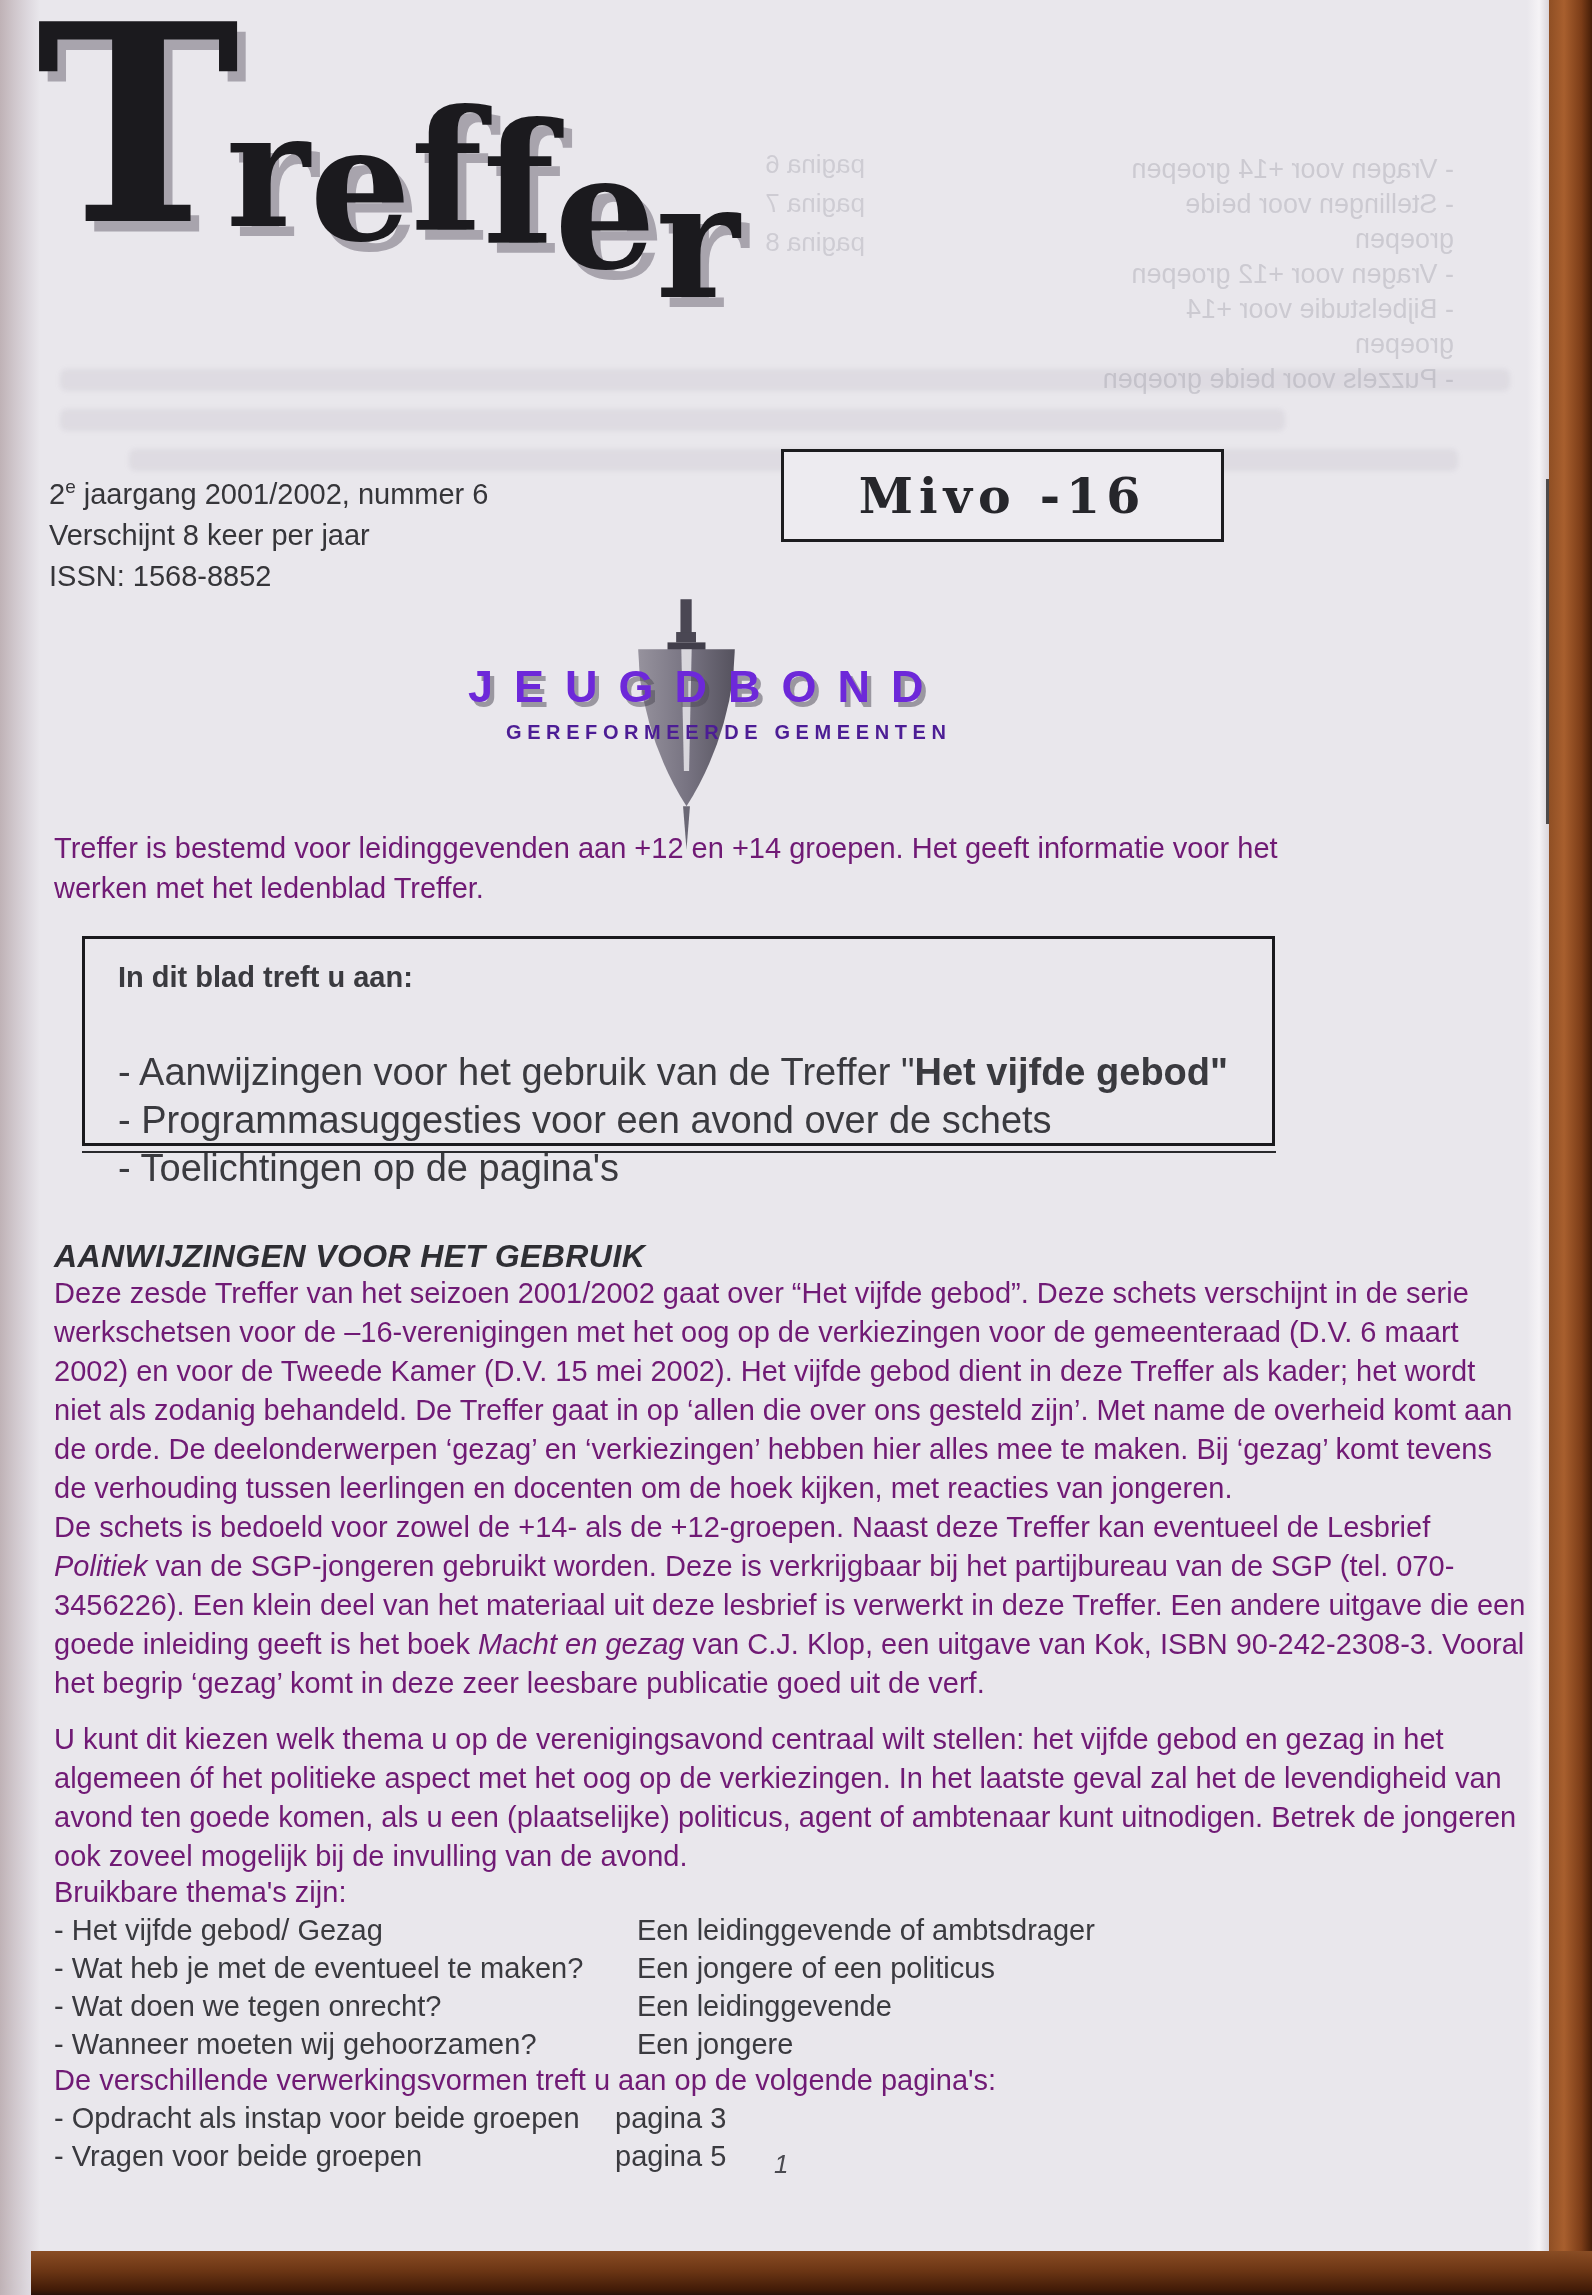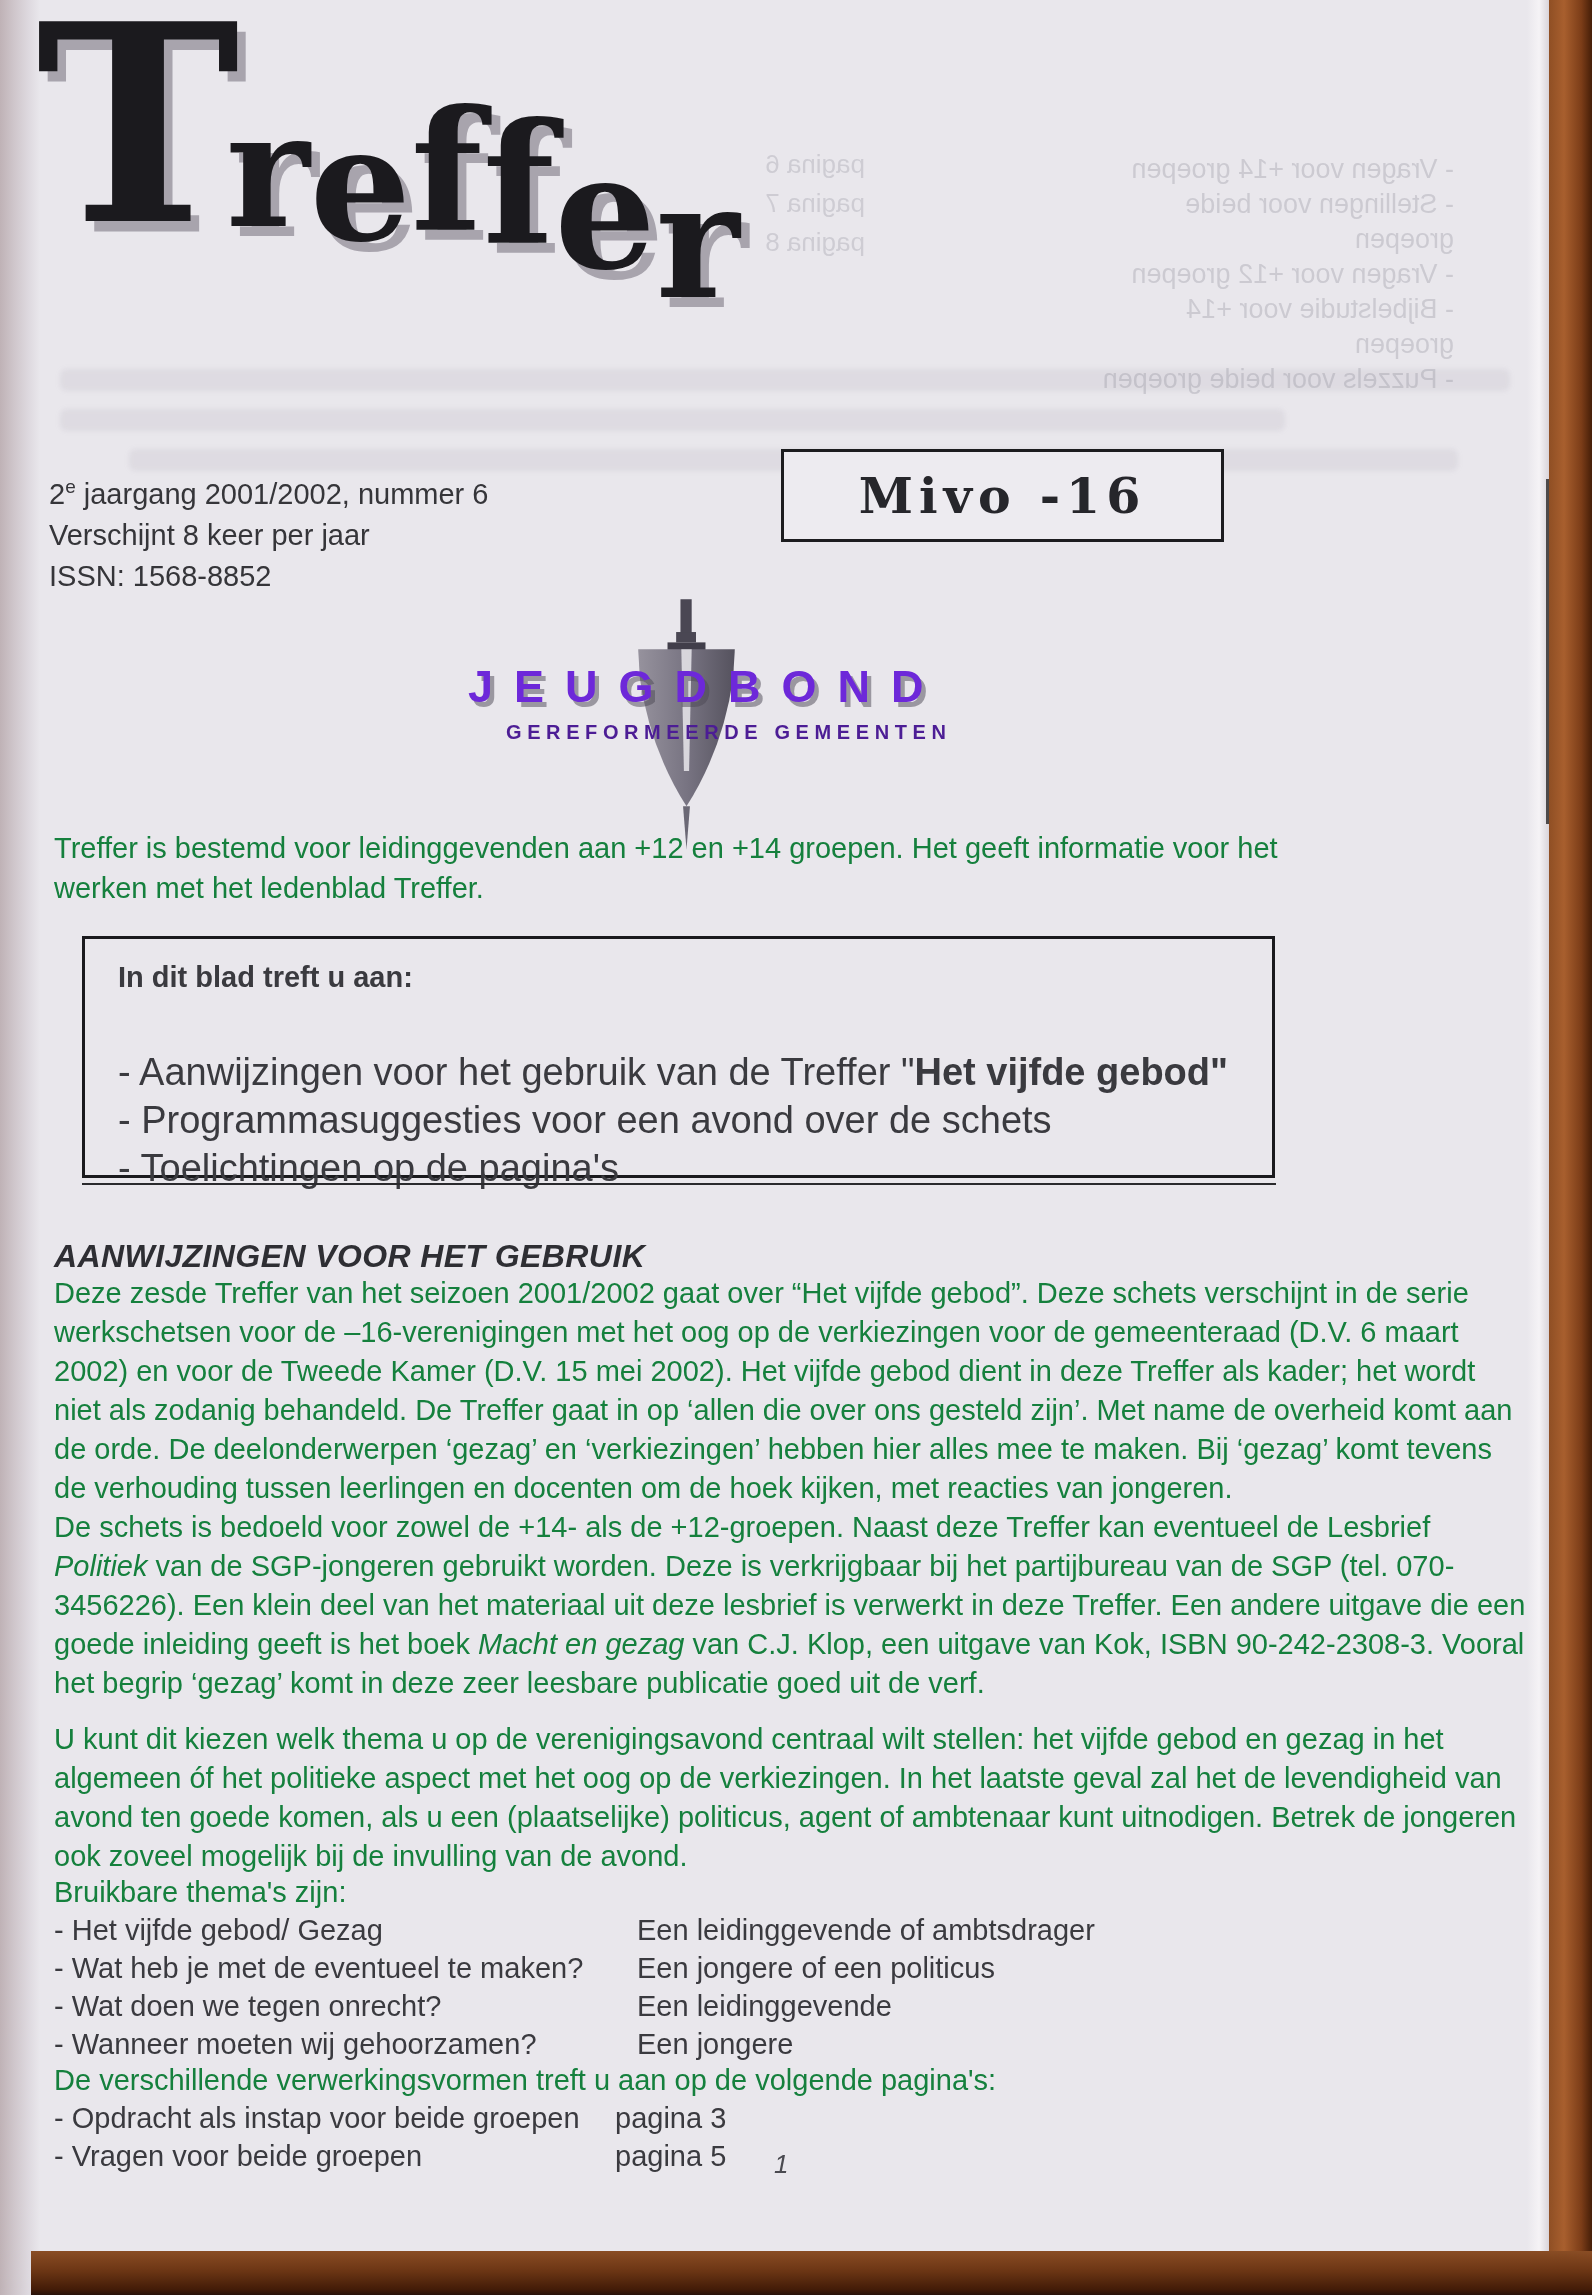--- a/index.html
+++ b/index.html
@@ -39,23 +39,23 @@
     display:flex;align-items:center;justify-content:center;}
   .mivo-box .mivo-text{font-family:"DejaVu Serif",serif;font-weight:bold;font-size:49px;
     letter-spacing:6px;color:#26262b;}
   
   .shield-svg{position:absolute;left:633px;top:594px;}
   .jb-name{position:absolute;left:468px;top:661px;font-weight:bold;font-size:45px;
     letter-spacing:21px;color:#6d28d9;text-shadow:4.3px 5.2px 0 rgba(75,72,84,0.5);white-space:nowrap;}
   .jb-sub{position:absolute;left:506px;top:721px;font-weight:bold;font-size:20px;
     letter-spacing:5.6px;color:#4c1d95;white-space:nowrap;}
   
-  .txt{position:absolute;font-size:29px;line-height:39px;color:#15803d;}
+  .txt{position:absolute;font-size:29px;line-height:39px;color:#701a75;}
   .intro{left:54px;top:828px;width:1312px;line-height:40px;}
-  .contents-box{position:absolute;left:82px;top:936px;width:1193px;height:242px;
+  .contents-box{position:absolute;left:82px;top:936px;width:1193px;height:210px;
     border:3.5px solid #1a1a1d;box-sizing:border-box;padding:22.4px 33px;}
   .contents-box::after{content:"";position:absolute;left:-3.5px;right:-3.5px;bottom:-10.4px;height:2.6px;background:#2a2a2d;}
   .contents-title{font-weight:bold;font-size:29px;}
   .contents-items{margin-top:54px;font-size:38px;line-height:48px;}
   .section-heading{position:absolute;left:54px;top:1238px;font-size:32px;font-weight:bold;
     font-style:italic;color:#2e2e33;letter-spacing:0.4px;}
   .para1{left:54px;top:1274px;width:1472px;}
   .para2{left:54px;top:1720px;width:1472px;}
   .themes-intro{left:54px;top:1873px;}
   .rows{position:absolute;left:54px;width:1294px;}

